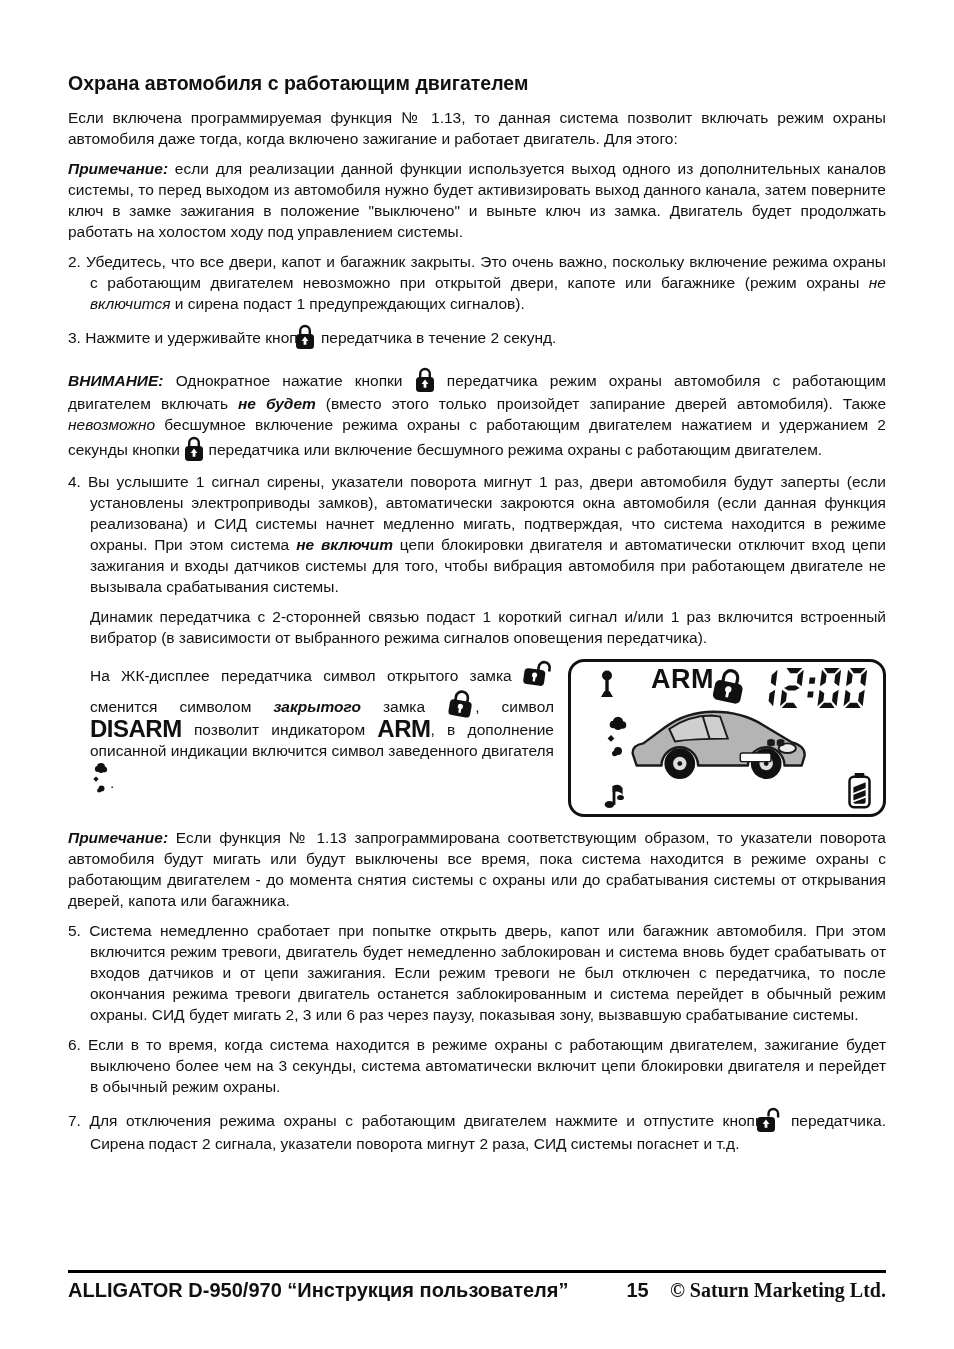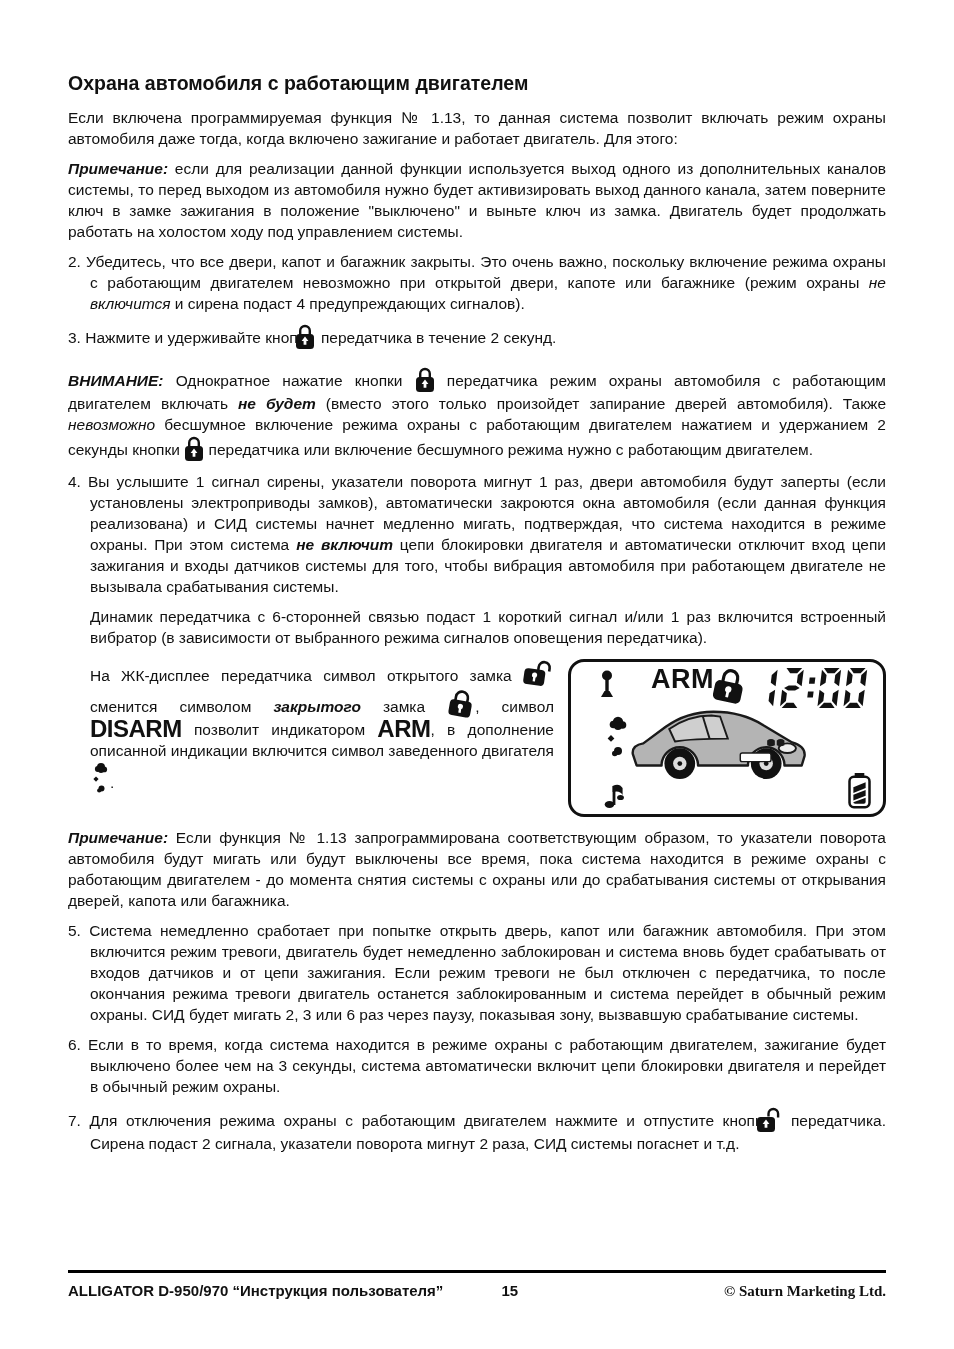--- a/index.html
+++ b/index.html
@@ -20,50 +20,50 @@
   .lcd-para{flex:1;margin-left:22px;}
   .lcd{flex:none;width:312px;height:152px;border:3px solid #111;border-radius:16px;position:relative;margin-top:2px;background:#fff;}
   .lcd-antenna{position:absolute;left:26px;top:8px;line-height:0;}
   .lcd-arm{position:absolute;left:80px;top:2px;font-weight:bold;font-size:27px;letter-spacing:0.5px;line-height:30px;}
   .lcd-lock{position:absolute;left:140px;top:3px;line-height:0;}
   .lcd-clock{position:absolute;right:9px;top:6px;line-height:0;}
   .lcd-engine{position:absolute;left:32px;top:52px;line-height:0;}
   .lcd-car{position:absolute;left:56px;top:38px;line-height:0;}
   .lcd-note{position:absolute;left:32px;bottom:5px;line-height:0;}
   .lcd-battery{position:absolute;right:11px;bottom:5px;line-height:0;}
-  .footer{position:absolute;left:68px;right:68px;top:1270px;border-top:3.5px solid #000;padding-top:7px;display:flex;align-items:baseline;font-weight:bold;font-size:15px;text-align:left;}
+  .footer{position:absolute;left:68px;right:68px;top:1270px;border-top:3.5px solid #000;padding-top:7px;display:flex;align-items:baseline;font-weight:bold;font-size:20px;text-align:left;}
   .footer .fpage{margin-left:58px;text-align:right;}
   .footer .fright{margin-left:auto;font-family:Liberation Serif, serif;}
 </style>
 </head>
 <body>
 
 <div class="page">
 
   <h1>Охрана автомобиля с работающим двигателем</h1>
 
   <p class="para"><span>Если включена программируемая функция № 1.13, то данная система позволит включать режим охраны автомобиля даже тогда, когда включено зажигание и работает двигатель. Для этого:</span></p>
   <p class="para"><span class="s-bi">Примечание:</span><span> если для реализации данной функции используется выход одного из дополнительных каналов системы, то перед выходом из автомобиля нужно будет активизировать выход данного канала, затем поверните ключ в замке зажигания в положение "выключено" и выньте ключ из замка. Двигатель будет продолжать работать на холостом ходу под управлением системы.</span></p>
-  <p class="item"><span>2. Убедитесь, что все двери, капот и багажник закрыты. Это очень важно, поскольку включение режима охраны с работающим двигателем невозможно при открытой двери, капоте или багажнике (режим охраны </span><span class="s-i">не включится</span><span> и сирена подаст 4 предупреждающих сигналов).</span></p>
+  <p class="item"><span>2. Убедитесь, что все двери, капот и багажник закрыты. Это очень важно, поскольку включение режима охраны с работающим двигателем невозможно при открытой двери, капоте или багажнике (режим охраны </span><span class="s-i">не включится</span><span> и сирена подаст 1 предупреждающих сигналов).</span></p>
   <p class="item step3"><span>3. Нажмите и удерживайте кнопку </span><span class="inline-icon"><svg width="20" height="27" viewBox="0 0 20 27">
           <path d="M5.2,12 V7.8 a4.8,4.8 0 0 1 9.6,0 V12" fill="none" stroke="#111" stroke-width="2.4"></path>
           <rect x="1" y="11" width="18" height="15" rx="3.5" fill="#111"></rect>
           <path d="M10,13.6 L13.4,18 h-2 v3.8 h-2.8 v-3.8 H6.6 Z" fill="#fff"></path>
         </svg></span><span> передатчика в течение 2 секунд.</span></p>
   <p class="para attn"><span class="s-bi">ВНИМАНИЕ:</span><span> Однократное нажатие кнопки </span><span class="inline-icon"><svg width="20" height="27" viewBox="0 0 20 27">
           <path d="M5.2,12 V7.8 a4.8,4.8 0 0 1 9.6,0 V12" fill="none" stroke="#111" stroke-width="2.4"></path>
           <rect x="1" y="11" width="18" height="15" rx="3.5" fill="#111"></rect>
           <path d="M10,13.6 L13.4,18 h-2 v3.8 h-2.8 v-3.8 H6.6 Z" fill="#fff"></path>
         </svg></span><span> передатчика режим охраны автомобиля с работающим двигателем включать </span><span class="s-bi">не будет</span><span> (вместо этого только произойдет запирание дверей автомобиля). Также </span><span class="s-i">невозможно</span><span> бесшумное включение режима охраны с работающим двигателем нажатием и удержанием 2 секунды кнопки </span><span class="inline-icon"><svg width="20" height="27" viewBox="0 0 20 27">
           <path d="M5.2,12 V7.8 a4.8,4.8 0 0 1 9.6,0 V12" fill="none" stroke="#111" stroke-width="2.4"></path>
           <rect x="1" y="11" width="18" height="15" rx="3.5" fill="#111"></rect>
           <path d="M10,13.6 L13.4,18 h-2 v3.8 h-2.8 v-3.8 H6.6 Z" fill="#fff"></path>
-        </svg></span><span> передатчика или включение бесшумного режима нужно с работающим двигателем.</span></p>
+        </svg></span><span> передатчика или включение бесшумного режима охраны с работающим двигателем.</span></p>
   <p class="item"><span>4. Вы услышите 1 сигнал сирены, указатели поворота мигнут 1 раз, двери автомобиля будут заперты (если установлены электроприводы замков), автоматически закроются окна автомобиля (если данная функция реализована) и СИД системы начнет медленно мигать, подтверждая, что система находится в режиме охраны. При этом система </span><span class="s-bi">не включит</span><span> цепи блокировки двигателя и автоматически отключит вход цепи зажигания и входы датчиков системы для того, чтобы вибрация автомобиля при работающем двигателе не вызывала срабатывания системы.</span></p>
-  <p class="para indent"><span>Динамик передатчика с 6-сторонней связью подаст 1 короткий сигнал и/или 1 раз включится встроенный вибратор (в зависимости от выбранного режима сигналов оповещения передатчика).</span></p>
+  <p class="para indent"><span>Динамик передатчика с 2-сторонней связью подаст 1 короткий сигнал и/или 1 раз включится встроенный вибратор (в зависимости от выбранного режима сигналов оповещения передатчика).</span></p>
 
   <div class="lcd-row">
     <p class="lcd-para"><span>На ЖК-дисплее передатчика символ открытого замка </span><span class="inline-icon"><svg width="31" height="31" viewBox="0 0 31 31">
             <g transform="rotate(8 15 15)">
               <path d="M15,13 V9.8 a5.5,5.5 0 0 1 11,0 V13" fill="none" stroke="#111" stroke-width="2.6"></path>
               <rect x="1.5" y="12.5" width="21" height="16" rx="4" fill="#111"></rect>
               <circle cx="12" cy="18.5" r="2.6" fill="#fff"></circle>
               <rect x="10.9" y="19.6" width="2.4" height="5.2" fill="#fff"></rect>
             </g>
           </svg></span><span> сменится символом </span><span class="s-bi">закрытого</span><span> замка </span><span class="inline-icon"><svg width="28" height="31" viewBox="0 0 28 31">

